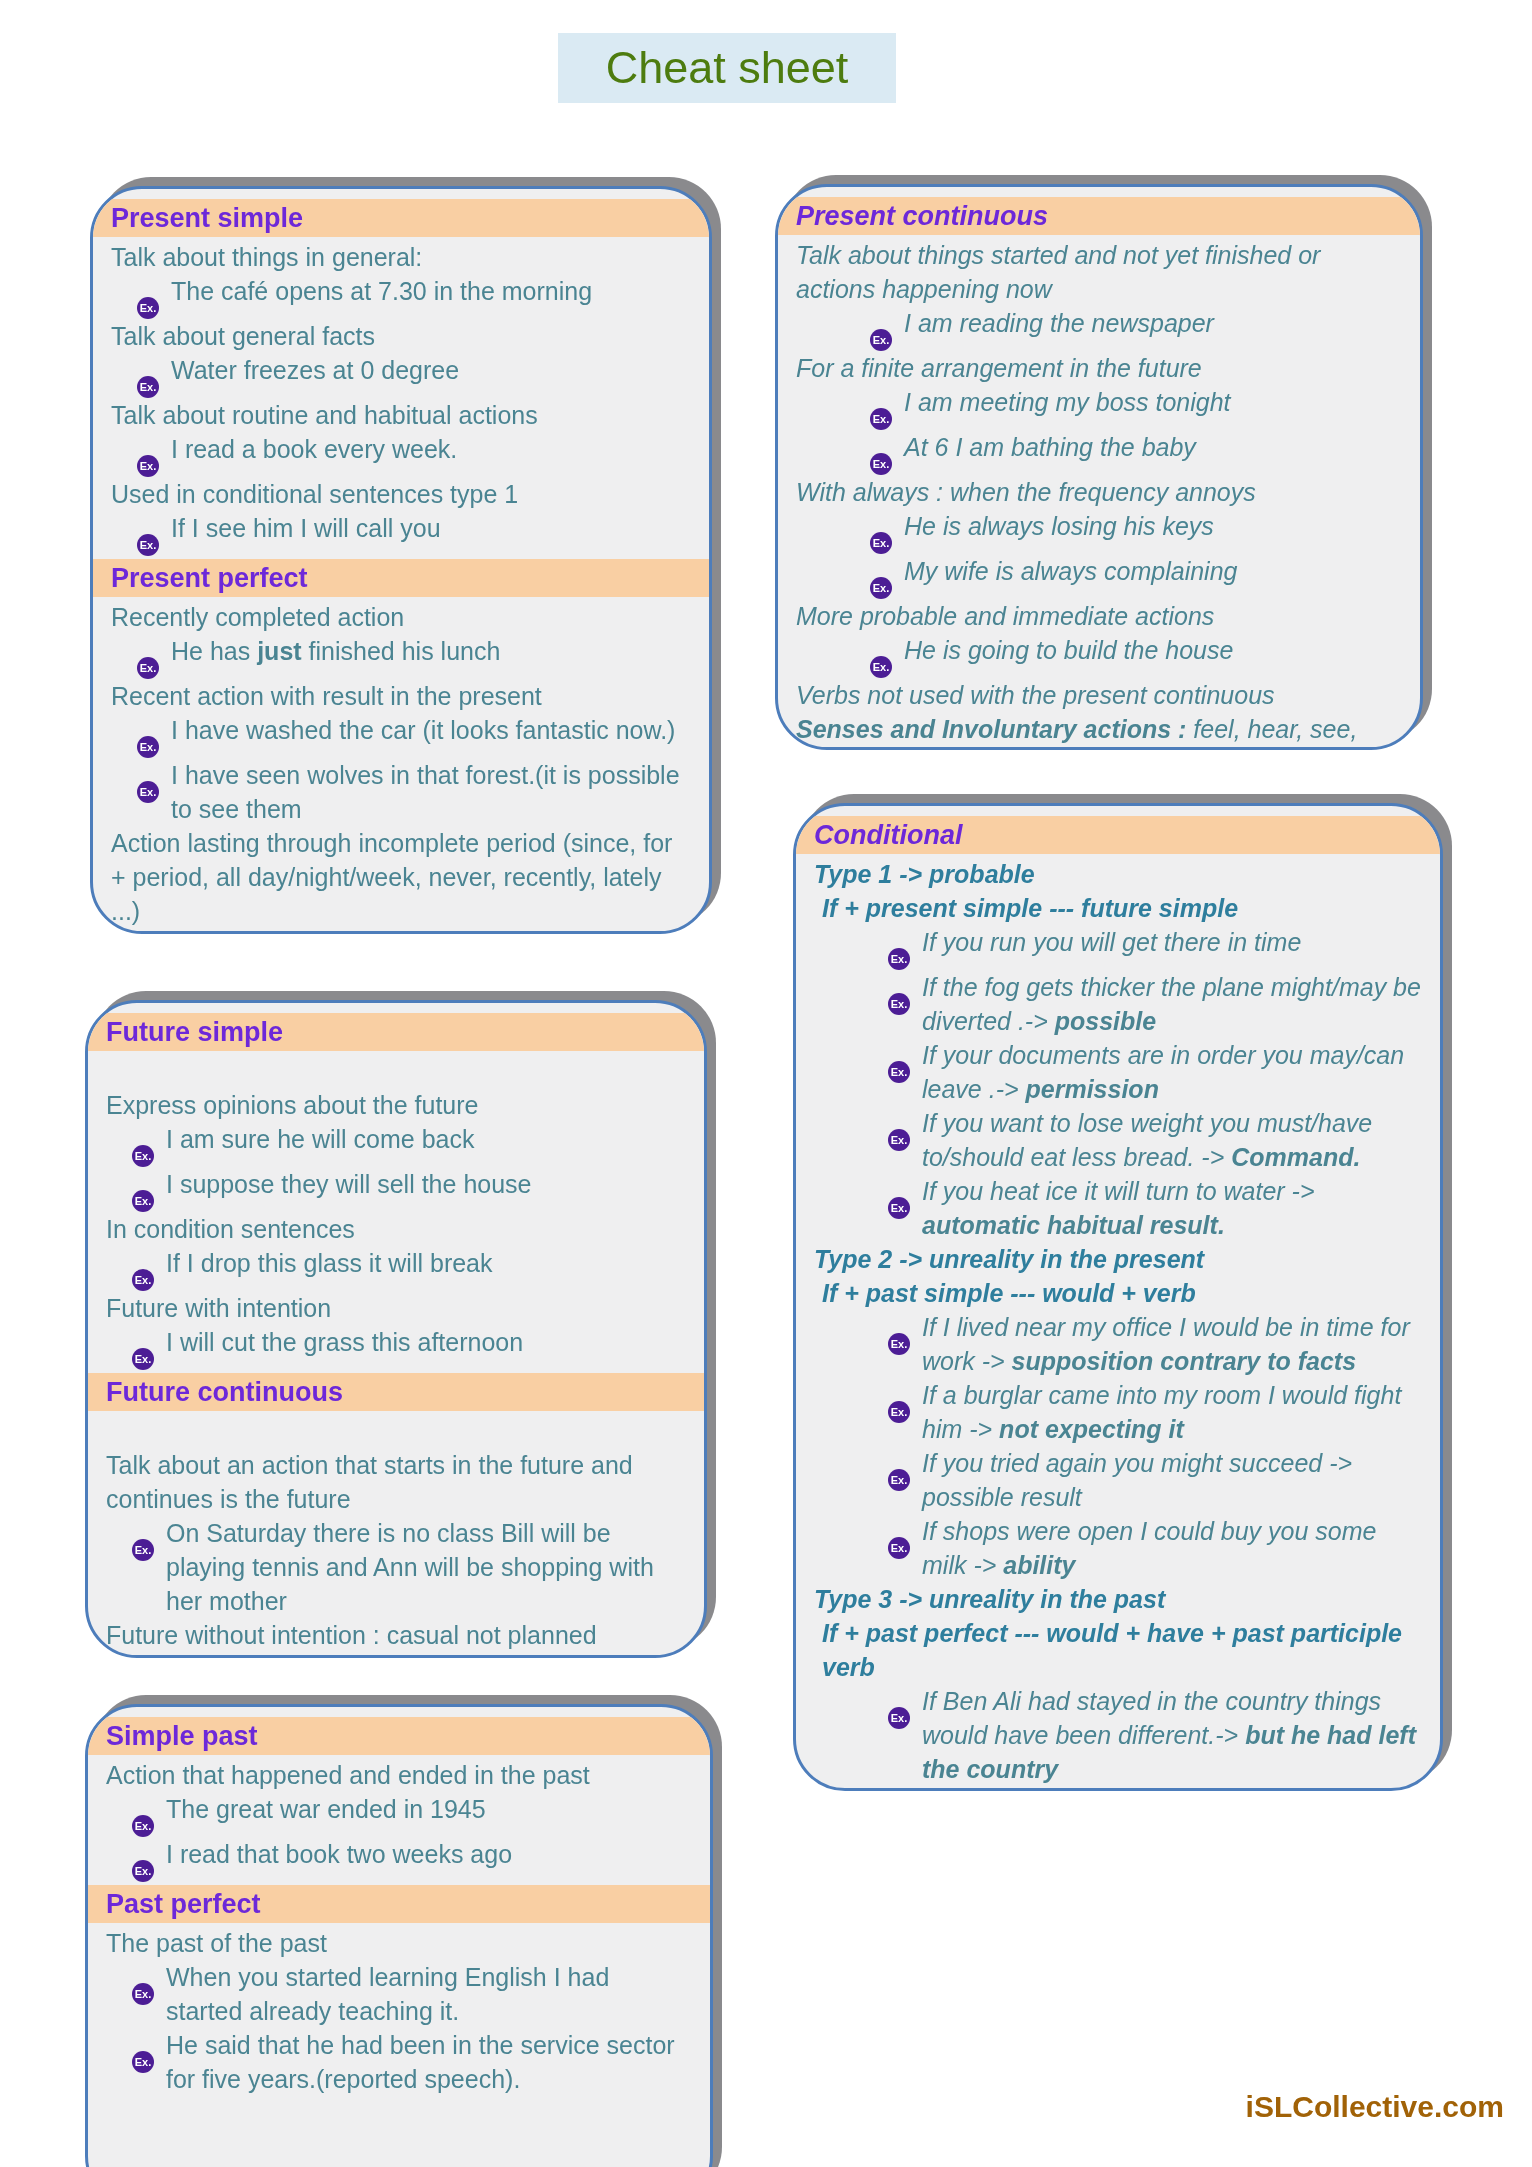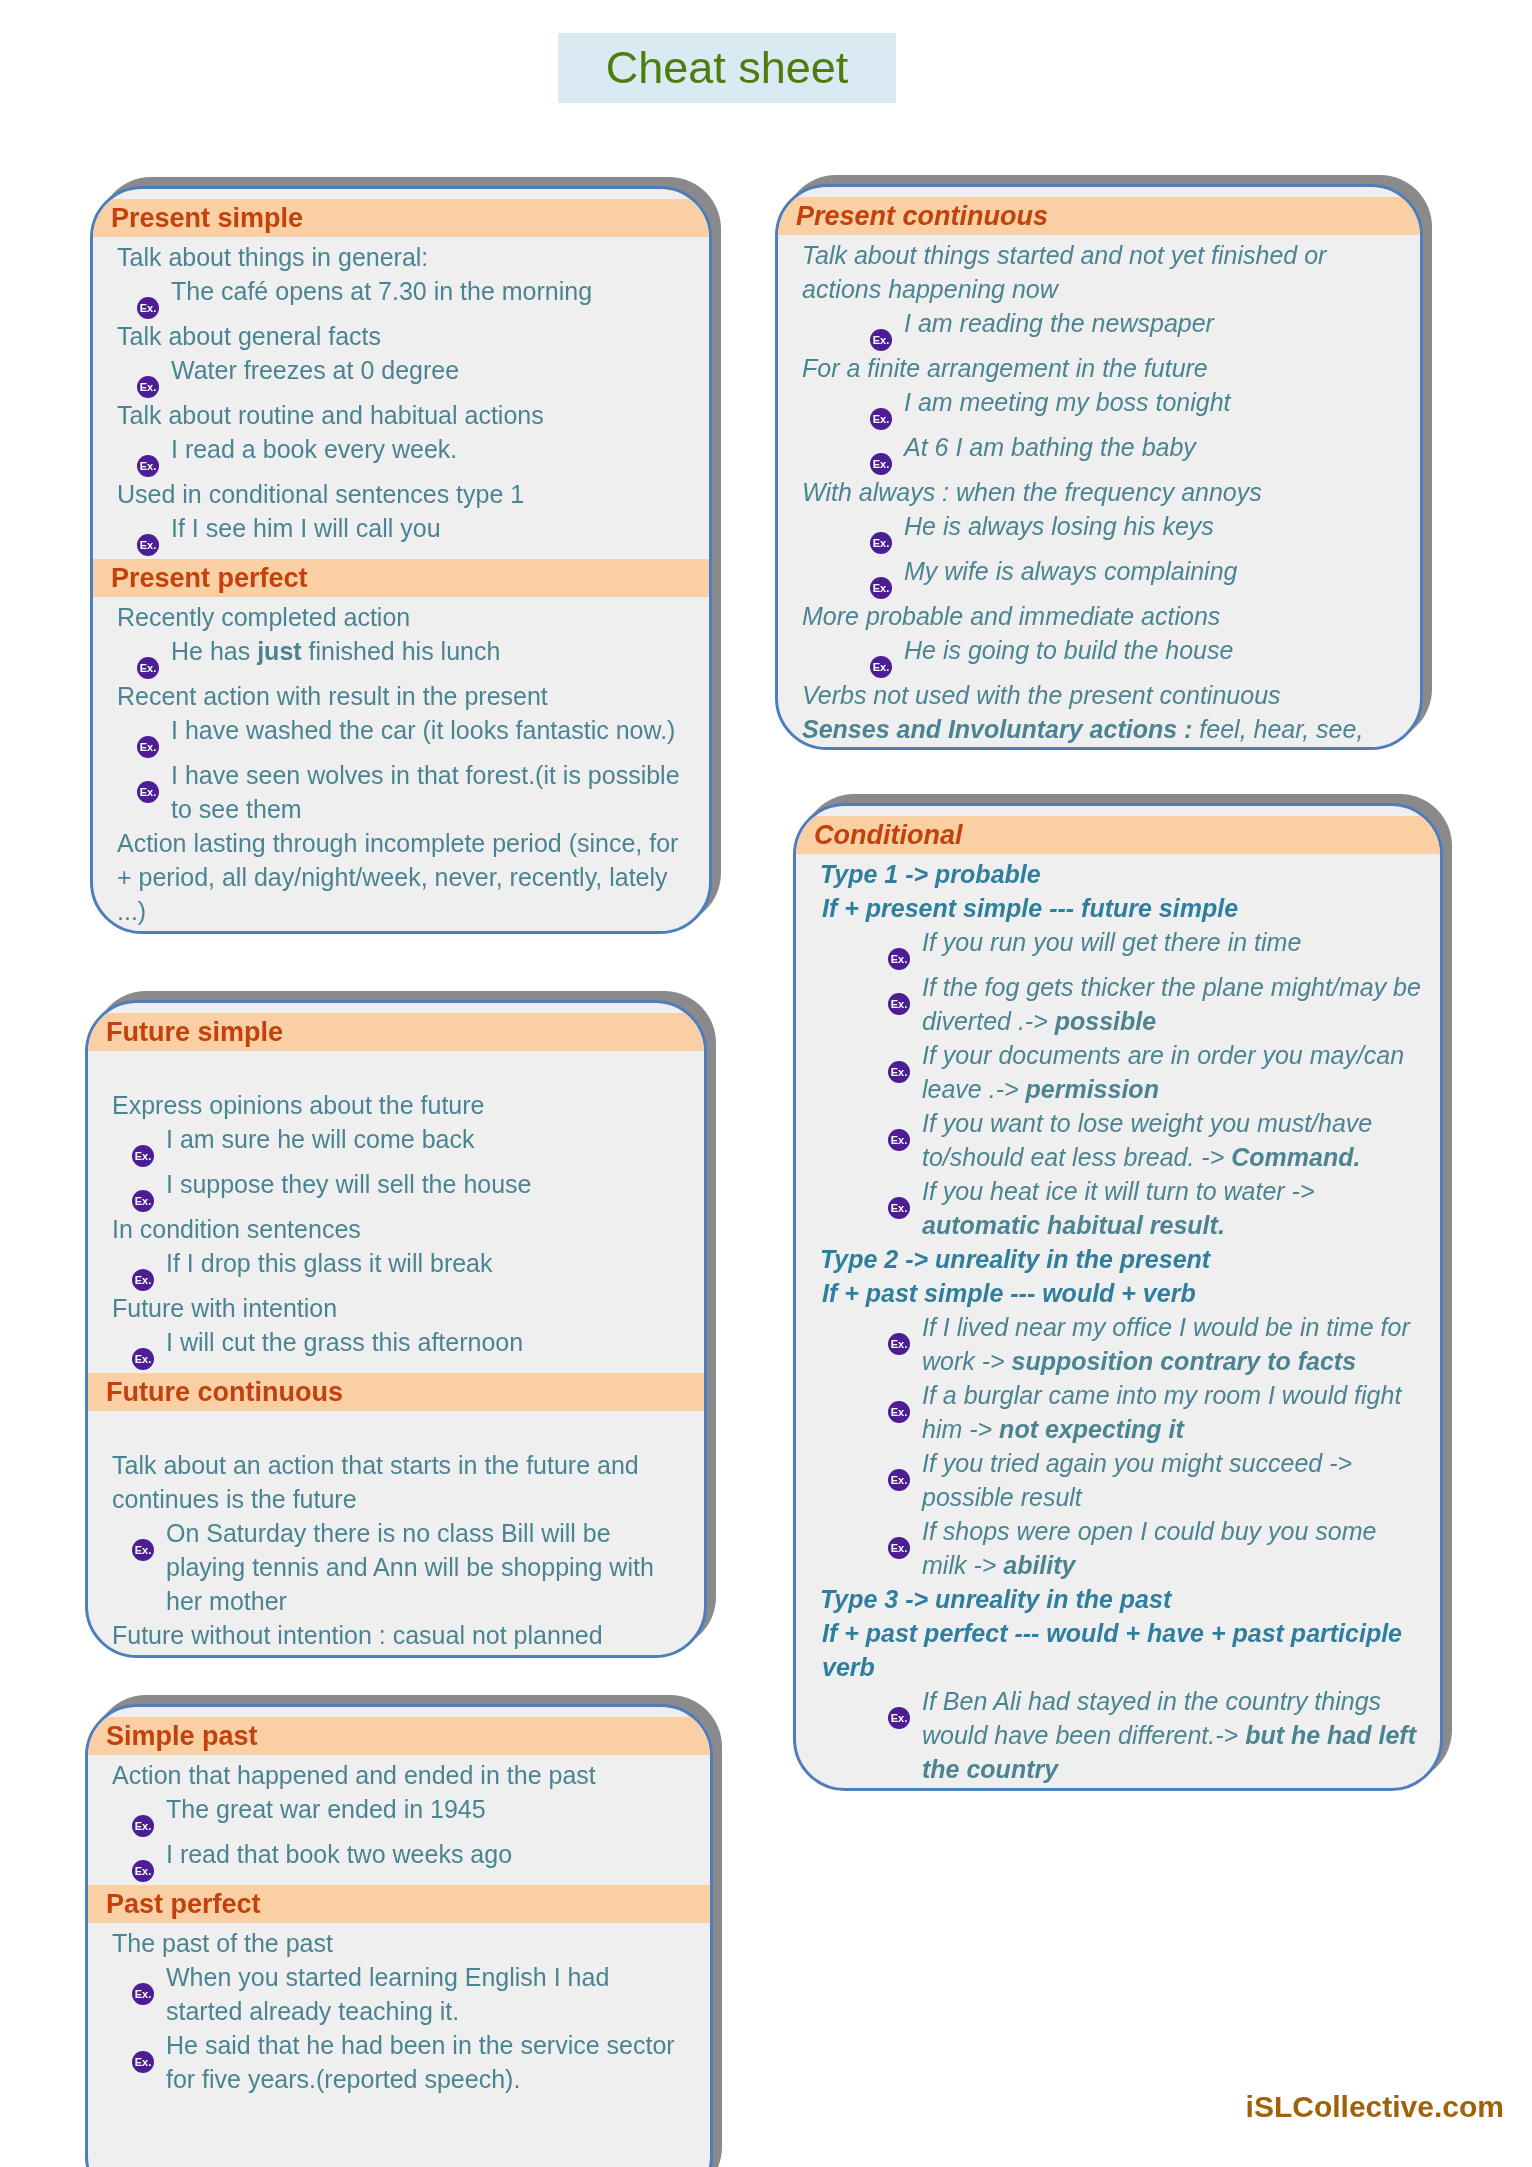--- a/index.html
+++ b/index.html
@@ -28,25 +28,25 @@
     color:#4a8492;
     font-size:25px;
     line-height:34px;
   }
   #box-l1{left:90px;top:186px;width:622px;height:748px;}
   #box-r1{left:775px;top:184px;width:648px;height:566px;}
   #box-r2{left:793px;top:803px;width:650px;height:988px;}
   #box-l2{left:85px;top:1000px;width:622px;height:658px;}
   #box-l3{left:85px;top:1704px;width:628px;height:504px;}
   .sec-header{
-    background:#f9cfa3;color:#c2410c;
+    background:#f9cfa3;color:#6d28d9;
     font-weight:bold;font-size:27px;
     padding:2px 18px;margin:3px 0;
   }
-  .line{padding:0 24px;}
+  .line{padding:0 18px;}
   .line.type,.line.formula{color:#2e7e9d;font-weight:bold;}
   .line.formula{padding-left:26px;}
   .ex{display:flex;align-items:flex-start;gap:12px;padding:0 18px 0 44px;}
   .panel-right .ex{padding-left:92px;}
   .bullet{
     flex:0 0 auto;width:22px;height:22px;margin-top:23px;
     background:#4c1d95;color:#ffffff;border-radius:50%;
     font-size:11px;line-height:22px;text-align:center;
     font-weight:bold;font-style:normal;
   }

